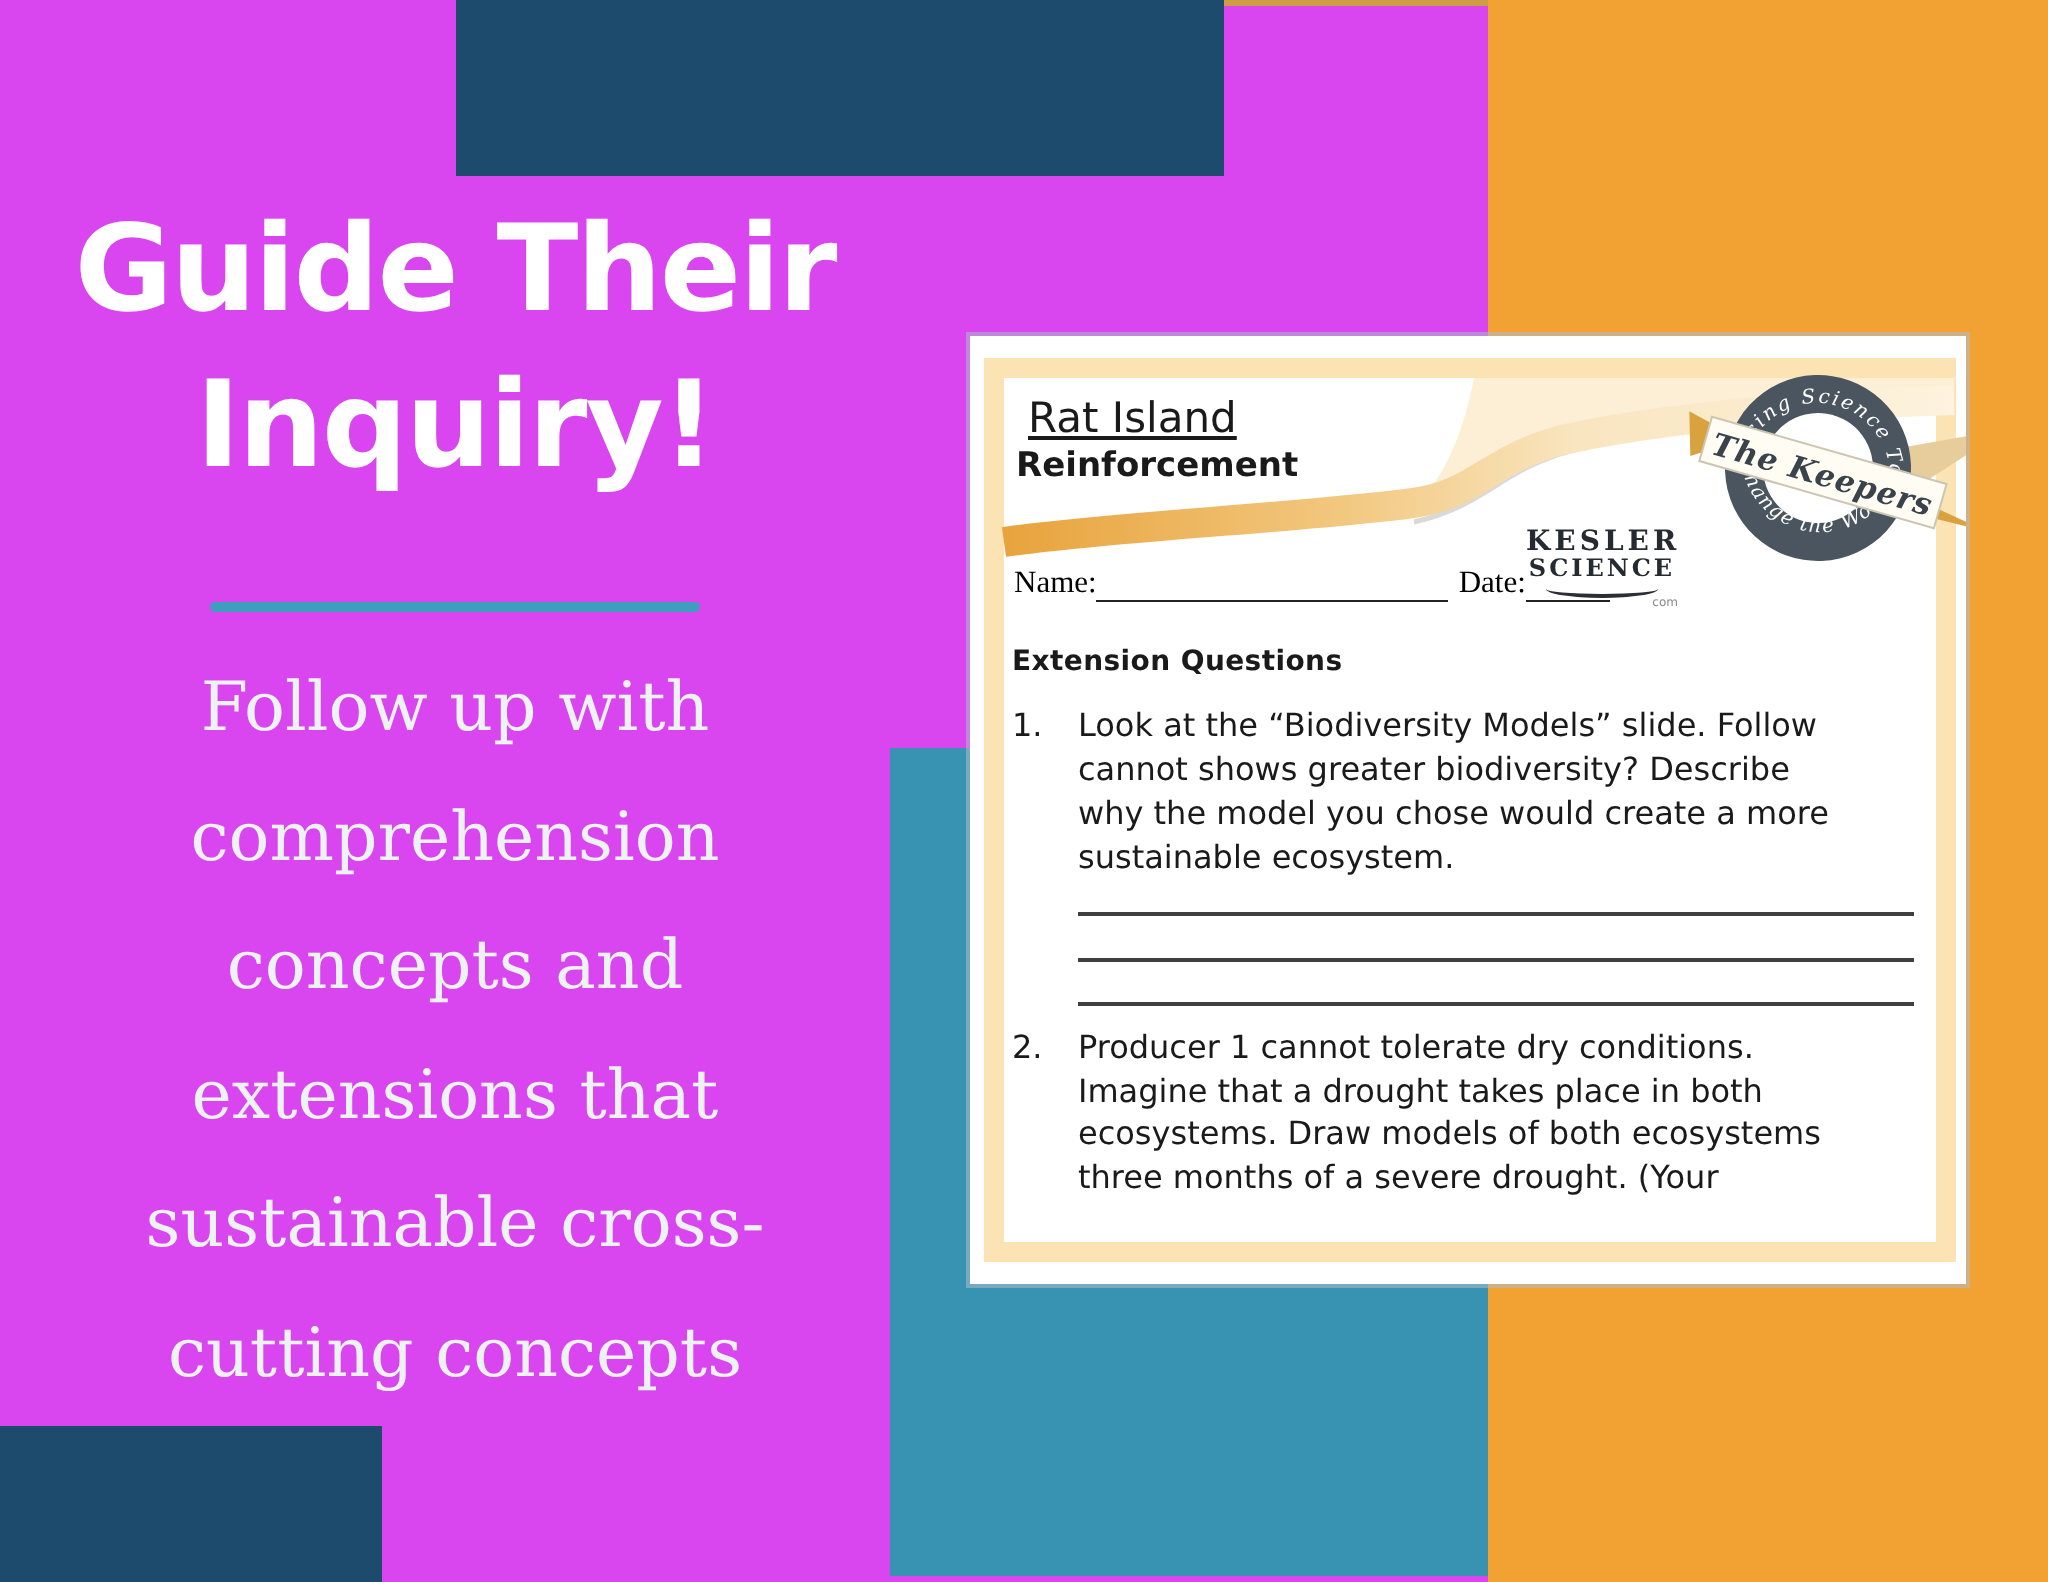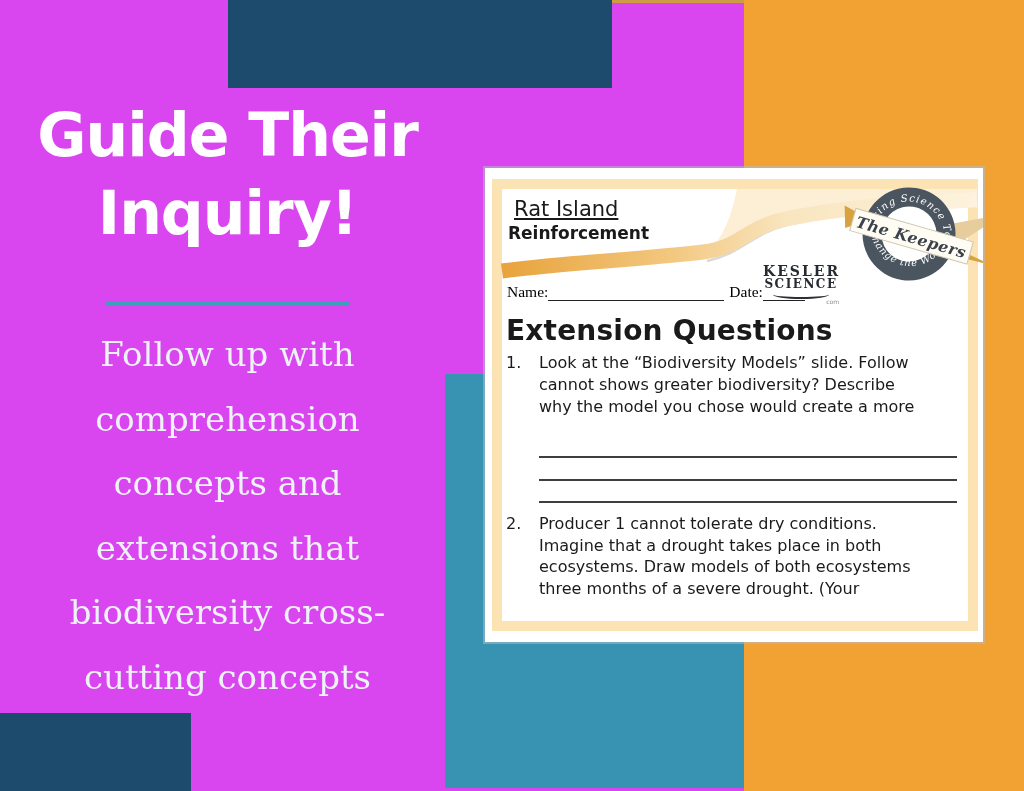--- a/index.html
+++ b/index.html
@@ -34,21 +34,21 @@
   .logo{left:278px;top:53px;width:76px;text-align:center;color:#262B31;z-index:3;margin-top:44px;}
   .logo .l1{font-family:"DejaVu Serif",serif;font-weight:bold;font-size:14px;line-height:13px;letter-spacing:2px;}
   .logo .l2{font-family:"DejaVu Serif",serif;font-weight:bold;font-size:12px;line-height:12px;letter-spacing:1.5px;}
   .logo .swoosh{width:56px;height:7px;margin:0 auto;border-bottom:2px solid #2A2F36;border-radius:50%;}
   .logo .com{font-size:6px;color:#8a8a8a;text-align:right;line-height:5px;}
   .name-row{left:22px;top:114px;display:flex;align-items:flex-end;
     font-family:"Liberation Serif",serif;font-size:15.5px;line-height:19px;z-index:3;}
   .nline{width:176px;height:17px;border-bottom:1.5px solid #222;}
   .dline{width:42px;height:17px;border-bottom:1.5px solid #222;}
   .name-row .lbl2{margin-left:5px;}
-  .heading{left:21px;top:149px;font-size:28px;line-height:28px;font-weight:bold;letter-spacing:0.2px;}
+  .heading{left:21px;top:149px;font-size:14px;line-height:28px;font-weight:bold;letter-spacing:0.2px;}
   .question{display:flex;font-size:16px;line-height:22px;color:#191919;}
   .q1{left:21px;top:184px;}
   .q2{left:21px;top:345px;line-height:21.5px;}
   .qnum{width:33px;flex:0 0 33px;}
   .qlines div{white-space:nowrap;}
   .ans-line{position:absolute;left:54px;width:418px;height:2px;background:#3F3F3F;z-index:3;}
 </style>
 </head>
 <body>
 
@@ -63,21 +63,21 @@
   <div class="abs title">
     <div>Guide Their</div>
     <div>Inquiry!</div>
   </div>
   <div class="abs divider"></div>
   <div class="abs slab">
     <div>Follow up with</div>
     <div>comprehension</div>
     <div>concepts and</div>
     <div>extensions that</div>
-    <div>biodiversity cross-</div>
+    <div>sustainable cross-</div>
     <div>cutting concepts</div>
   </div>
 
   <div class="abs card">
     <div class="frame"></div>
 
     <svg class="hdr-svg" width="498" height="150" viewBox="0 0 498 150">
       <defs>
         <linearGradient id="gf" x1="0" y1="0" x2="1" y2="0">
           <stop offset="0" stop-color="#E8A33C"></stop>
@@ -132,20 +132,21 @@
     </div>
 
     <div class="txt heading">Extension Questions</div>
 
     <div class="txt question q1">
       <div class="qnum">1.</div>
       <div class="qlines">
         <div>Look at the “Biodiversity Models” slide. Follow</div>
         <div>cannot shows greater biodiversity? Describe</div>
         <div>why the model you chose would create a more</div>
+        <div>sustainable ecosystem.</div>
       </div>
     </div>
 
     <div class="ans-line" style="top:288px"></div>
     <div class="ans-line" style="top:311px"></div>
     <div class="ans-line" style="top:333px"></div>
 
     <div class="txt question q2">
       <div class="qnum">2.</div>
       <div class="qlines">

